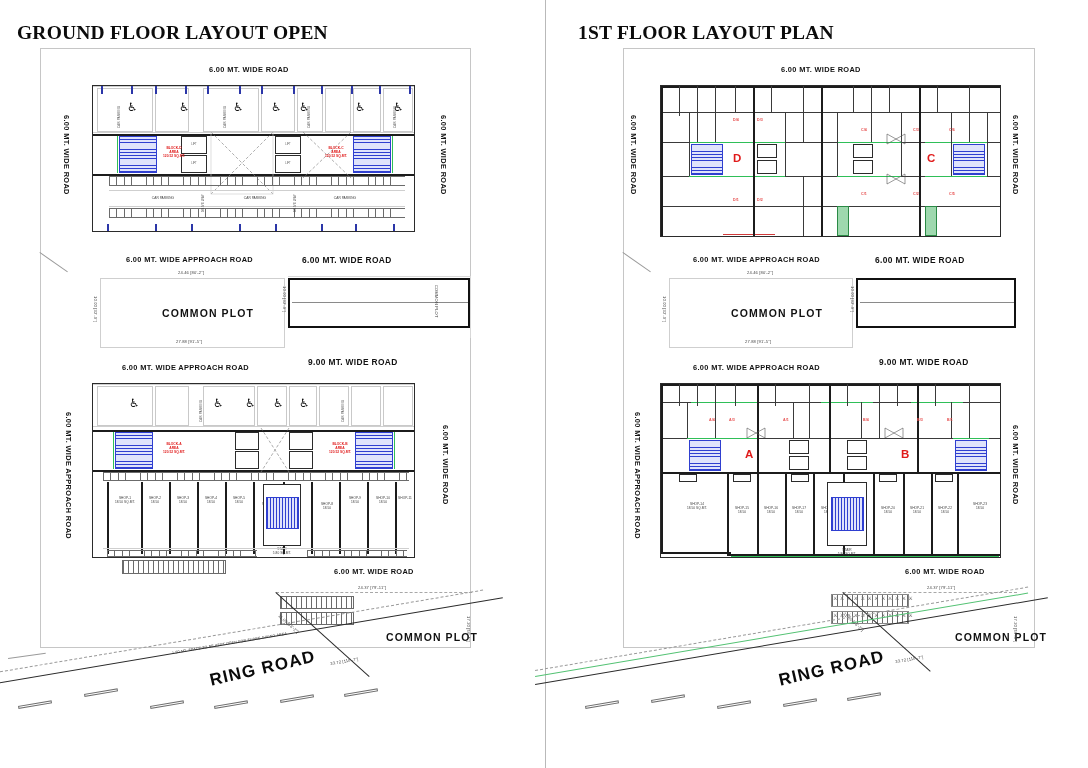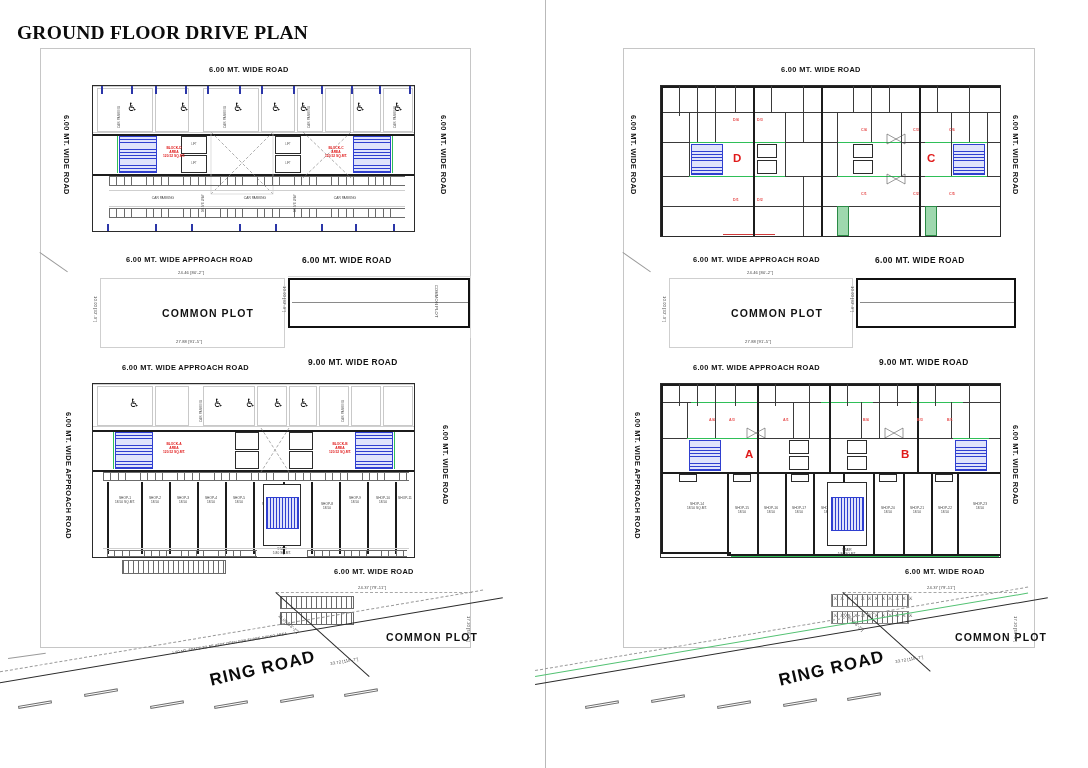--- a/index.html
+++ b/index.html
@@ -252,21 +252,21 @@
 </style>
 </head>
 <body>
 
 <div id="sheet">
 
   <div class="panel-divider" style="left:545px;"></div>
 
   <div class="panel" id="panel-left">
 
-    <div class="panel-title">GROUND FLOOR DRIVE PLAN</div>
+    <div class="panel-title">GROUND FLOOR LAYOUT OPEN</div>
 
     <div class="site-frame"></div>
 
     <div class="txt road-label" style="left:209px; top:66px;">6.00 MT. WIDE ROAD</div>
 
     <div class="txt road-label rot-cw" style="left:70px; top:115px;">6.00 MT. WIDE ROAD</div>
     <div class="txt road-label rot-cw" style="left:447px; top:115px;">6.00 MT. WIDE ROAD</div>
 
     <div class="plan-body" style="left:92px; top:85px; width:323px; height:147px;">
 
@@ -474,20 +474,21 @@
     <div class="ring-dashmark" style="left:214px; top:706px; width:34px; height:3px; transform:rotate(-9.6deg);"></div>
     <div class="ring-dashmark" style="left:280px; top:700px; width:34px; height:3px; transform:rotate(-9.6deg);"></div>
     <div class="ring-dashmark" style="left:344px; top:694px; width:34px; height:3px; transform:rotate(-9.6deg);"></div>
 
     <div class="ring-line" style="left:40px; top:252px; width:34px; transform:rotate(35deg); border-top-color:#9a9a9a;"></div>
     <div class="ring-line" style="left:8px; top:658px; width:38px; transform:rotate(-8deg); border-top-color:#9a9a9a;"></div>
   </div>
 
   <div class="panel" id="panel-right">
 
+    <div class="panel-title">1ST FLOOR LAYOUT PLAN</div>
 
     <div class="site-frame"></div>
 
     <div class="txt road-label" style="left:236px; top:66px;">6.00 MT. WIDE ROAD</div>
 
     <div class="txt road-label rot-cw" style="left:92px; top:115px;">6.00 MT. WIDE ROAD</div>
     <div class="txt road-label rot-cw" style="left:474px; top:115px;">6.00 MT. WIDE ROAD</div>
 
     <div class="plan-body" style="left:115px; top:85px; width:341px; height:152px;">
 

